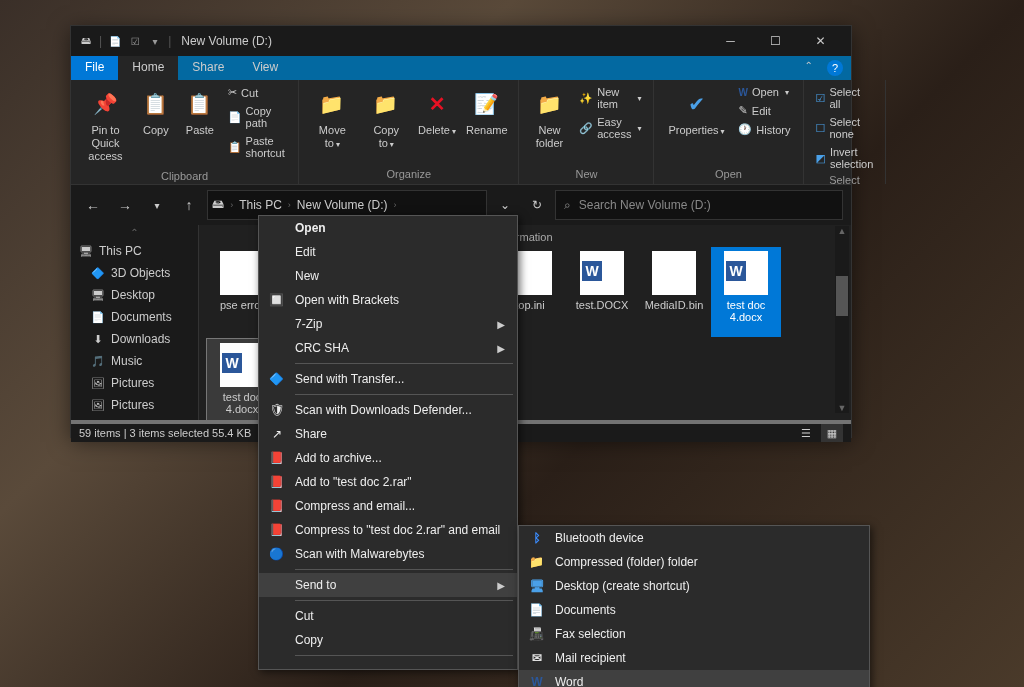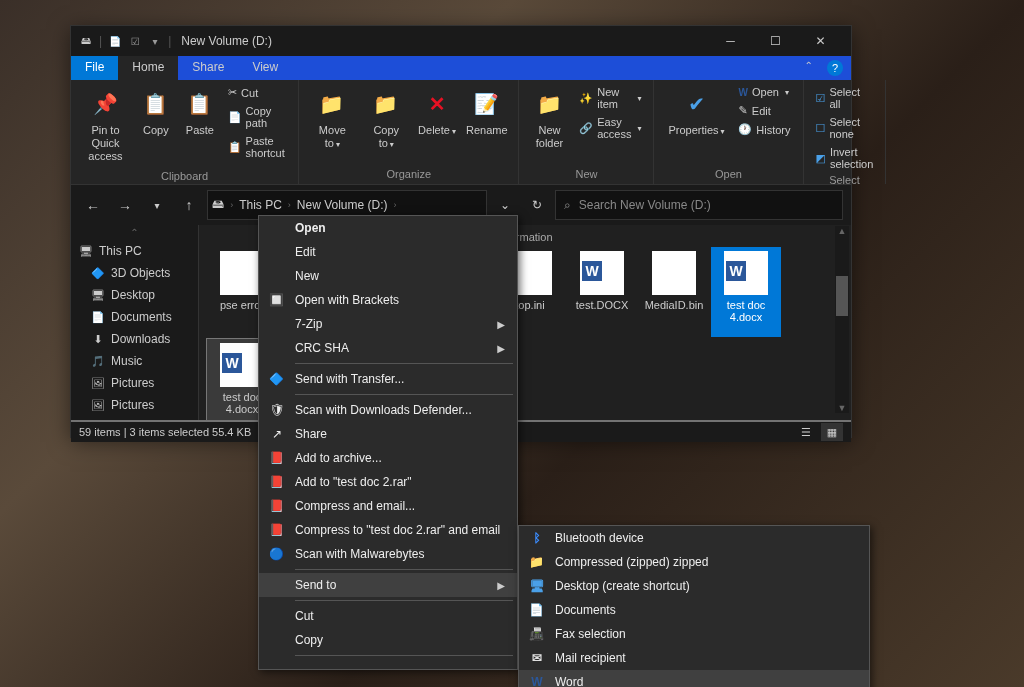--- a/index.html
+++ b/index.html
@@ -7,21 +7,21 @@
 body::before { content: ""; position: absolute; top: 100px; left: 300px; width: 500px; height: 300px; border-radius: 50%; background: radial-gradient(circle, rgba(80,60,40,0.8), transparent); }
 
 .window { position: absolute; top: 25px; left: 70px; width: 782px; height: 413px; background: #111111; border: 1px solid #333; box-shadow: 0 4px 20px rgba(0,0,0,0.5); }
 .titlebar { height: 30px; background: #1a1a1a; display: flex; align-items: center; padding: 0 8px; font-size: 12px; color: #ccc; }
 .titlebar-icons { display: flex; gap: 6px; align-items: center; }
 .tb-icon { width: 14px; height: 14px; display: inline-flex; align-items: center; justify-content: center; font-size: 10px; }
 .titlebar-title { margin-left: 10px; flex: 1; }
 .titlebar-controls { display: flex; }
 .win-btn { width: 45px; height: 30px; display: flex; align-items: center; justify-content: center; color: #ccc; cursor: pointer; }
 
-.tabstrip { height: 24px; background: #1d4ed8; display: flex; font-size: 12px; color: #ccc; position: relative; text-align: center; }
+.tabstrip { height: 24px; background: #0369a1; display: flex; font-size: 12px; color: #ccc; position: relative; text-align: center; }
 .tab { padding: 4px 14px; cursor: pointer; }
 .tab.file { background: #0078d7; color: #fff; }
 .tab.active { background: #252525; }
 .tab-spacer { flex: 1; }
 .help-icon { width: 16px; height: 16px; border-radius: 50%; background: #0078d7; color: #fff; font-size: 11px; display: flex; align-items: center; justify-content: center; margin: 4px 8px; }
 
 .ribbon { height: 105px; background: #252525; border-bottom: 1px solid #333; display: flex; color: #ccc; font-size: 11px; }
 .ribbon-group { border-right: 1px solid #333; padding: 4px 8px; display: flex; flex-direction: column; }
 .ribbon-group-content { flex: 1; display: flex; gap: 4px; align-items: flex-start; }
 .ribbon-group-label { text-align: center; font-size: 11px; color: #999; padding-top: 2px; }
@@ -47,21 +47,21 @@
 .filearea { flex: 1; background: #202020; overflow: hidden; position: relative; padding: 2px 8px; }
 .filegrid { display: flex; flex-wrap: wrap; gap: 2px; }
 .fileitem { width: 70px; height: 90px; display: flex; flex-direction: column; align-items: center; justify-content: flex-start; padding: 4px 2px; font-size: 11px; color: #ccc; text-align: center; cursor: pointer; }
 .fileitem.selected { background: #0078d7; color: #fff; }
 .fileitem.selected-soft { background: rgba(120,120,120,0.3); outline: 1px solid #777; }
 .fileicon { width: 44px; height: 44px; background: #fff; margin-bottom: 4px; display: flex; align-items: center; justify-content: center; font-size: 24px; color: #333; }
 .fileicon.word { background: linear-gradient(#fff 30%, #fff 30%); position: relative; }
 .fileicon.word::before { content: "W"; position: absolute; left: 2px; top: 10px; background: #2b579a; color: #fff; width: 20px; height: 20px; font-size: 14px; font-weight: bold; display: flex; align-items: center; justify-content: center; }
 .filegroup-header { width: 100%; color: #aaa; font-size: 11px; padding: 4px; text-align: center; }
 
-.statusbar { height: 22px; background: #1a1a1a; border-top: 2px solid #737373; display: flex; align-items: center; padding: 0 8px; font-size: 11px; color: #ccc; justify-content: space-between; }
+.statusbar { height: 22px; background: #1a1a1a; border-top: 4px solid #737373; display: flex; align-items: center; padding: 0 8px; font-size: 11px; color: #ccc; justify-content: space-between; }
 .status-right { display: flex; gap: 4px; }
 .view-toggle { width: 22px; height: 18px; display: flex; align-items: center; justify-content: center; cursor: pointer; }
 
 .context-menu { position: absolute; top: 215px; left: 258px; width: 260px; background: #2b2b2b; border: 1px solid #555; box-shadow: 2px 2px 8px rgba(0,0,0,0.6); font-size: 12px; color: #eee; z-index: 100; }
 .ctx-item { padding: 5px 12px 5px 36px; display: flex; align-items: center; position: relative; cursor: pointer; }
 .ctx-item:hover, .ctx-item.hover { background: #404040; }
 .ctx-item.bold { font-weight: 600; }
 .ctx-sep { height: 1px; background: #555; margin: 3px 4px 3px 36px; }
 .ctx-icon { position: absolute; left: 10px; width: 16px; height: 16px; display: flex; align-items: center; justify-content: center; font-size: 12px; }
 .ctx-arrow { margin-left: auto; font-size: 10px; color: #ccc; }
@@ -410,21 +410,21 @@
     <div class="ctx-sep"></div>
     <div class="ctx-item"></div>
   </div>
 <div class="sub-menu" id="sub-menu">
     <div class="ctx-item">
       <span class="ctx-icon" style="color:#3b8dff;font-weight:bold">ᛒ</span>
       <span style="white-space:nowrap;overflow:hidden;text-overflow:ellipsis;max-width:300px;display:inline-block">Bluetooth device</span>
     </div>
     <div class="ctx-item">
       <span class="ctx-icon" style="color:#e8b341;font-weight:bold">📁</span>
-      <span style="white-space:nowrap;overflow:hidden;text-overflow:ellipsis;max-width:300px;display:inline-block">Compressed (zipped) zipped</span>
+      <span style="white-space:nowrap;overflow:hidden;text-overflow:ellipsis;max-width:300px;display:inline-block">Compressed (folder) folder</span>
     </div>
     <div class="ctx-item">
       <span class="ctx-icon" style="color:#4aa0e8;font-weight:bold">🖥</span>
       <span style="white-space:nowrap;overflow:hidden;text-overflow:ellipsis;max-width:300px;display:inline-block">Desktop (create shortcut)</span>
     </div>
     <div class="ctx-item">
       <span class="ctx-icon" style="color:#e0e0e0;font-weight:bold">📄</span>
       <span style="white-space:nowrap;overflow:hidden;text-overflow:ellipsis;max-width:300px;display:inline-block">Documents</span>
     </div>
     <div class="ctx-item">

